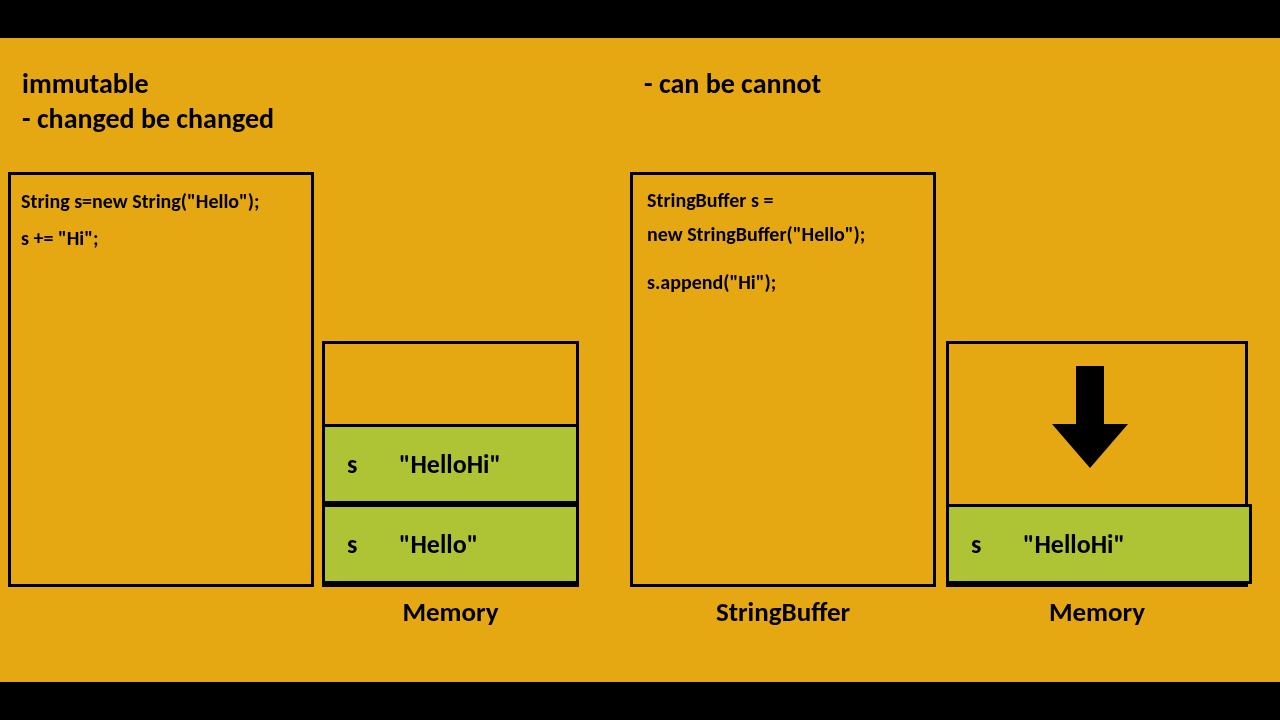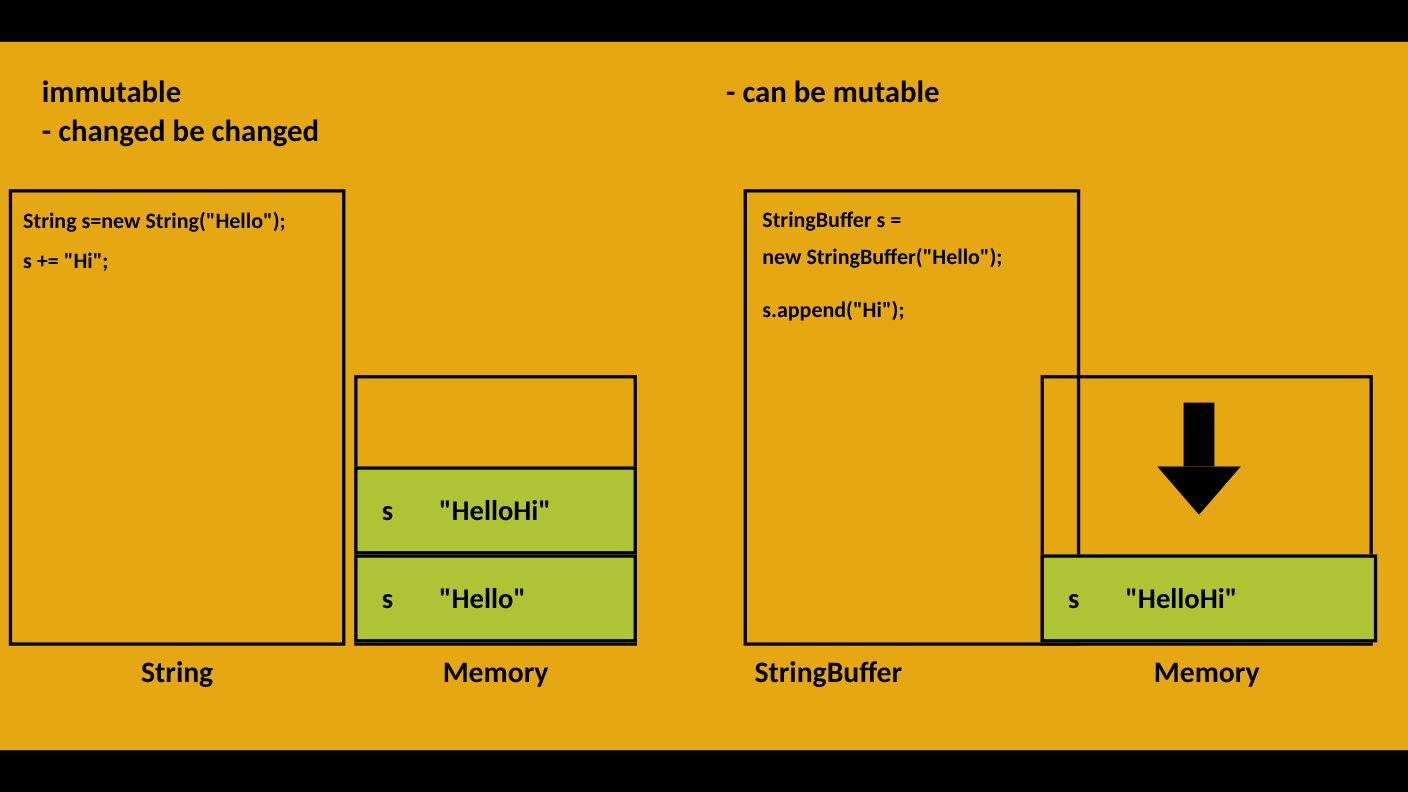--- a/index.html
+++ b/index.html
@@ -13,21 +13,21 @@
   }
   .canvas {
     position: absolute;
     top: 38px;
     left: 0;
     width: 1280px;
     height: 644px;
     background: #e5a812;
   }
   .abs { position: absolute; }
-  .heading { font-size: 28px; line-height: 1.25; margin-left: 16px; }
+  .heading { font-size: 28px; line-height: 1.25; }
   .box {
     border: 3px solid #000;
     background: transparent;
   }
   .code { font-size: 20px; line-height: 1.85; padding: 8px 10px; }
   .label { font-size: 27px; text-align: center; }
   .mem-cell {
     border: 3px solid #000;
     background: #afc434;
     display: flex;
@@ -62,47 +62,46 @@
   <div class="abs heading" style="left:22px; top:28px;">
     <div>immutable</div>
     <div>- changed be changed</div>
   </div>
 
   <div class="abs box code" style="left:8px; top:134px; width:306px; height:415px;">
     <div>String s=new String("Hello");</div>
     <div> s += "Hi";</div>
   </div>
 
-  <div class="abs label" style="left:8px; top:557px; width:306px;">String</div>
 
   <div class="abs box" style="left:322px; top:303px; width:257px; height:246px;"></div>
 
   <div class="abs mem-cell" style="left:322px; top:386px; width:257px; height:80px;">
     <span class="var">s</span>
     <span>"HelloHi"</span>
   </div>
   <div class="abs mem-cell" style="left:322px; top:466px; width:257px; height:80px;">
     <span class="var">s</span>
     <span>"Hello"</span>
   </div>
 
   <div class="abs label" style="left:322px; top:557px; width:257px;">Memory</div>
 
   <div class="abs heading" style="left:644px; top:28px;">
-    <div>- can be mutable</div>
+    <div>- can be cannot</div>
   </div>
 
-  <div class="abs box" style="left:630px; top:134px; width:306px; height:415px; padding:8px 14px; font-size:20px; line-height:1.7;margin-left:46px;">
+  <div class="abs box" style="left:630px; top:134px; width:306px; height:415px; padding:8px 14px; font-size:20px; line-height:1.7;">
     <div>StringBuffer s =</div>
     <div>new StringBuffer("Hello");</div>
     <div style="height:14px;"></div>
     <div> s.append("Hi");</div>
   </div>
 
-  <div class="abs label" style="left:600px; top:557px; width:306px;">StringBuffer</div>
+  <div class="abs label" style="left:630px; top:557px; width:306px;">StringBuffer</div>
 
   <div class="abs box" style="left:946px; top:303px; width:302px; height:246px;"></div>
 
   <div class="arrow" style="left:1052px; top:328px; width:76px;">
     <div class="shaft"></div>
     <div class="head"></div>
   </div>
 
   <div class="abs mem-cell" style="left:946px; top:466px; width:306px; height:80px;">
     <span class="var">s</span>

